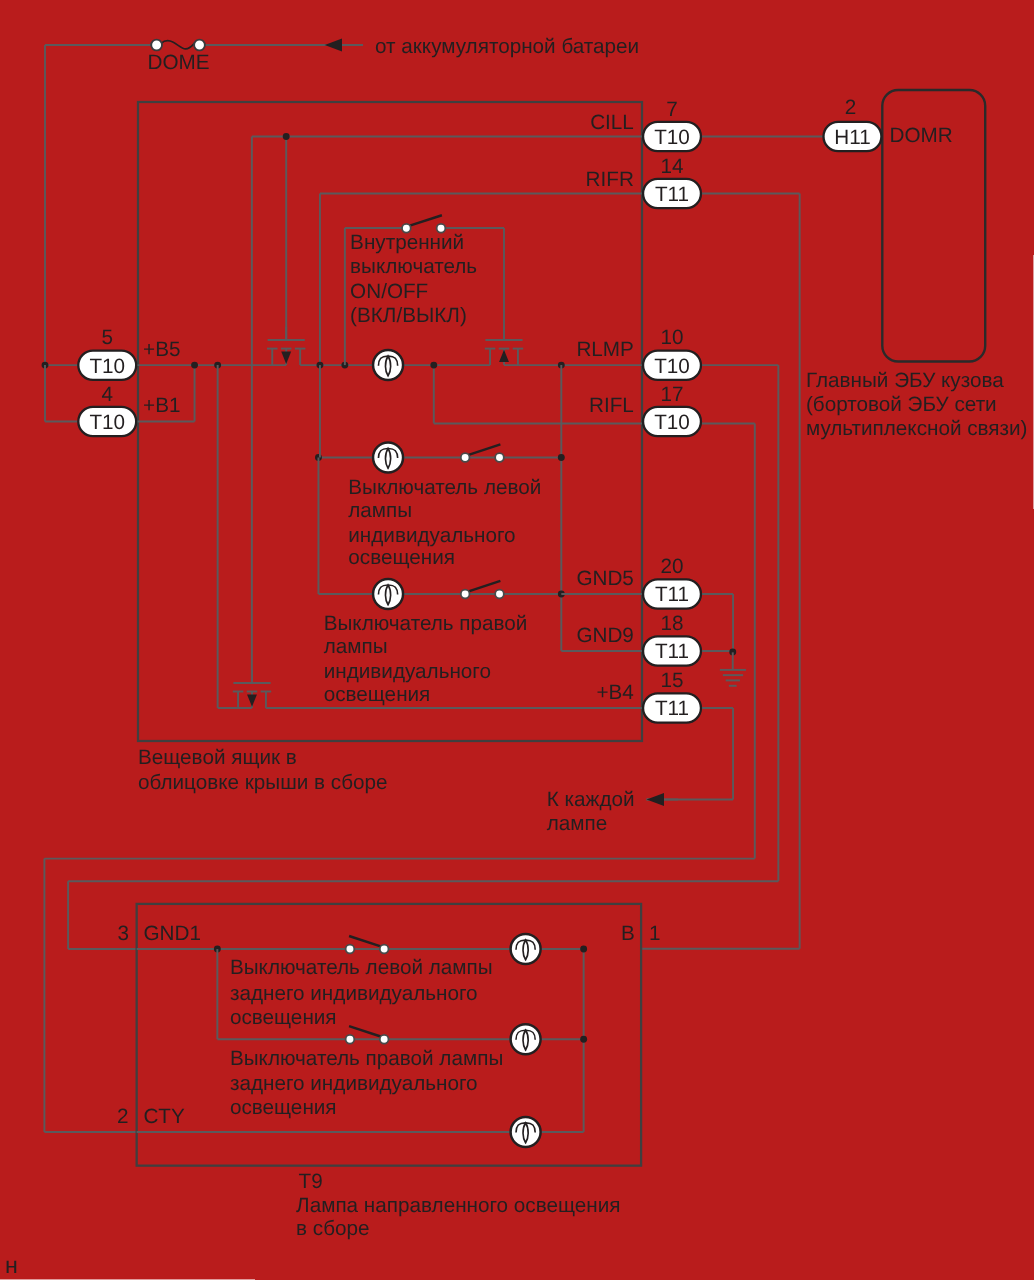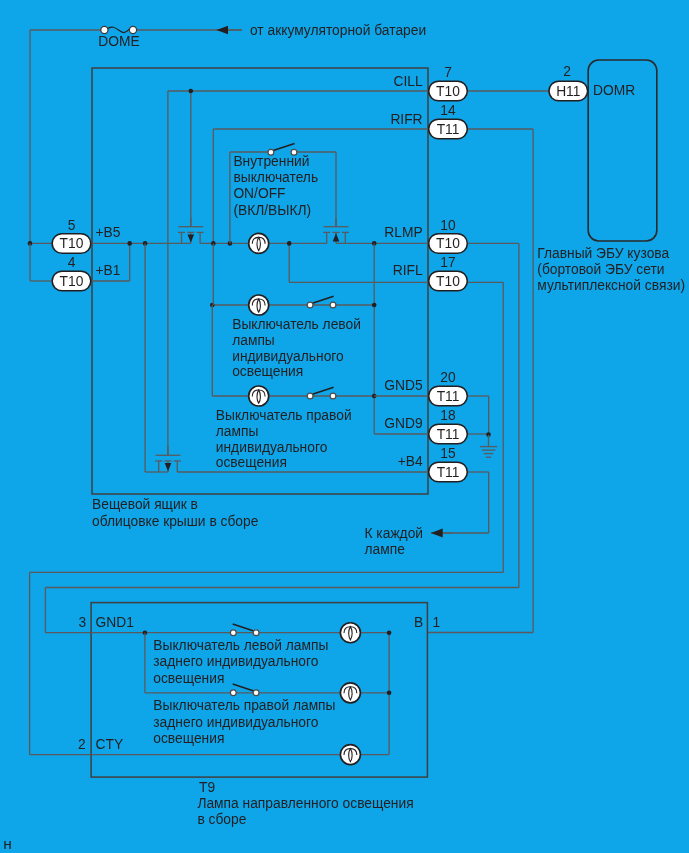--- a/index.html
+++ b/index.html
@@ -1,17 +1,17 @@
 <!DOCTYPE html>
 <html><head>
 <meta charset="utf-8">
 <style>
   html,body{margin:0;padding:0;background:#ffffff;}
   body{width:689px;height:853px;overflow:hidden;font-family:"Liberation Sans",sans-serif;}
-  #root{position:relative;width:689px;height:853px;background:#0ea5e9;}
+  #root{position:relative;width:689px;height:853px;background:#b91c1c;}
   svg{display:block;}
   .wire{stroke:#5a5a5c;stroke-width:1.3;fill:none;}
   .boxline{stroke:#3f3f3f;stroke-width:1.5;fill:none;}
   .heavy{stroke:#2a2a2a;stroke-width:1.6;fill:none;}
   .conn{stroke:#231f20;stroke-width:1.55;fill:#ffffff;}
   .symDark{stroke:#231f20;stroke-width:1.6;fill:none;}
   .symThin{stroke:#231f20;stroke-width:1.1;fill:none;}
   .dot{fill:#231f20;}
   .fillDark{fill:#231f20;stroke:none;}
   text{font-family:"Liberation Sans",sans-serif;fill:#231f20;}

